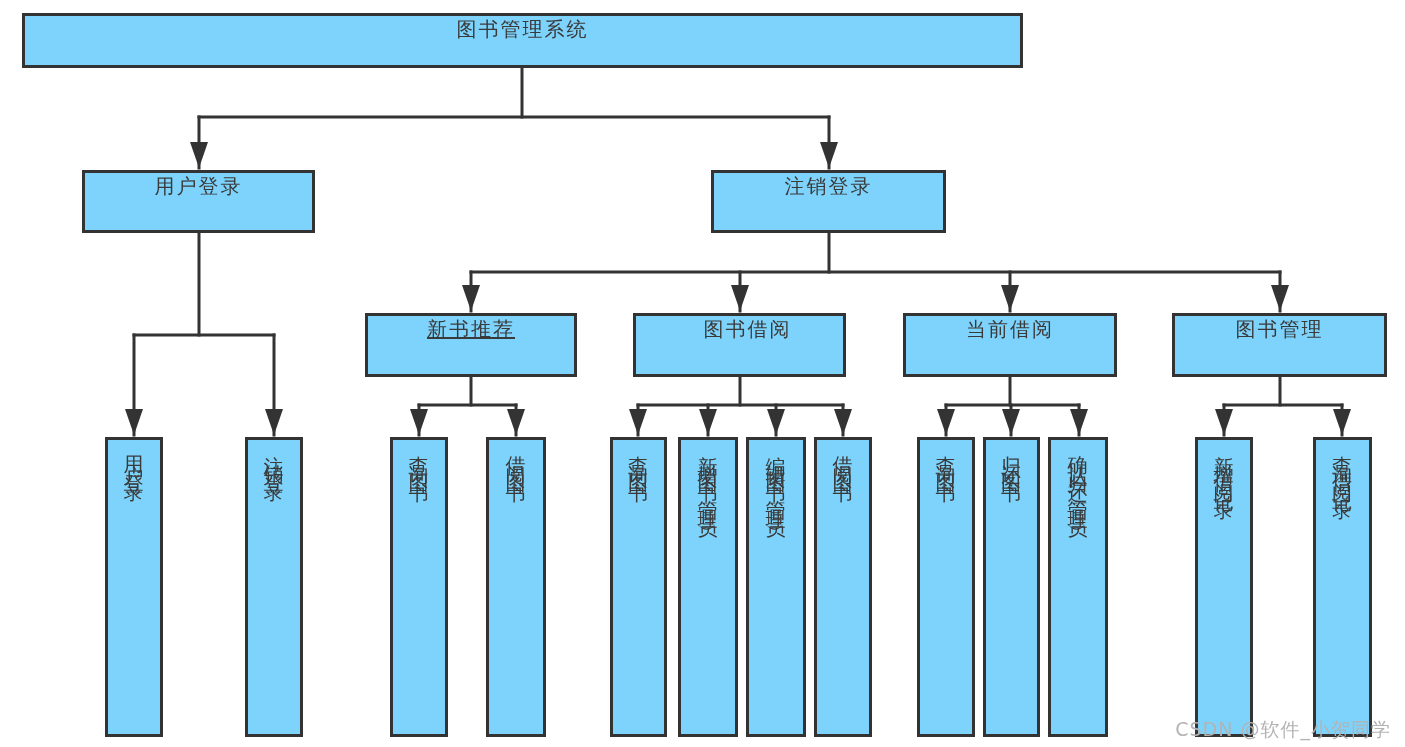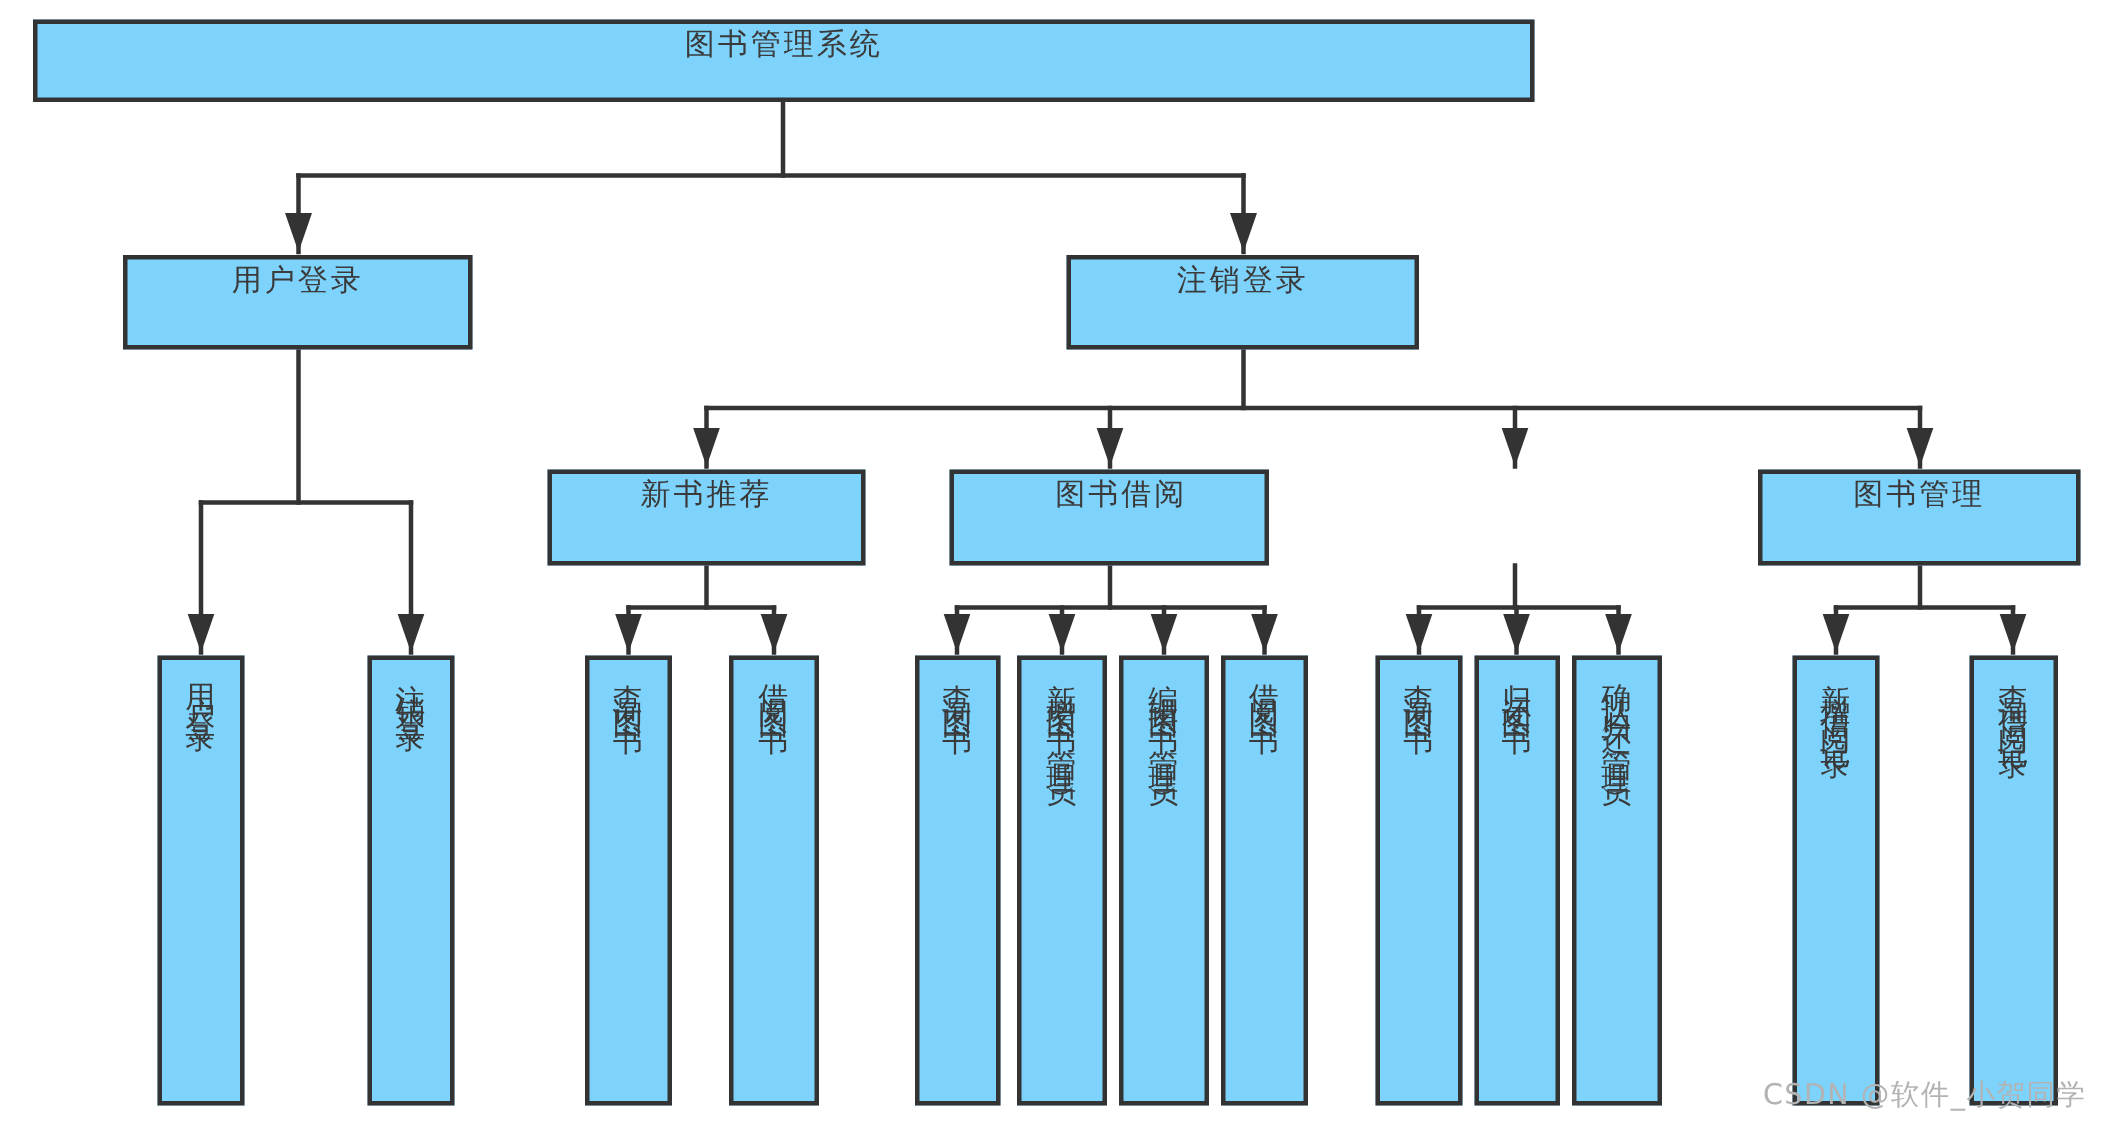--- a/index.html
+++ b/index.html
@@ -43,21 +43,21 @@
     letter-spacing: 9px;
     white-space: normal;
     line-height: 1;
   }
   
   .n-root   { left: 22px;  top: 13px;  width: 1001px; height: 55px; }
   
   .n-l2-0   { left: 82px;  top: 170px; width: 233px;  height: 63px; }
   .n-l2-1   { left: 711px; top: 170px; width: 235px;  height: 63px; }
   
-  .n-l3-0   { left: 365px;  top: 313px; width: 212px; height: 64px; }
+  .n-l3-0   { left: 365px;  top: 313px; width: 212px; height: 64px; text-decoration: underline; }
   .n-l3-1   { left: 633px;  top: 313px; width: 213px; height: 64px; padding-left: 16px; }
   .n-l3-2   { left: 903px;  top: 313px; width: 214px; height: 64px; }
   .n-l3-3   { left: 1172px; top: 313px; width: 215px; height: 64px; }
   
   .leaf { top: 437px; height: 300px; }
   .n-ul-0 { left: 105px;  width: 58px; }
   .n-ul-1 { left: 245px;  width: 58px; }
   .n-nb-0 { left: 390px;  width: 58px; }
   .n-nb-1 { left: 486px;  width: 60px; }
   .n-bb-0 { left: 610px;  width: 57px; }
@@ -146,20 +146,23 @@
   <div class="node n-l2-1">
     <span class="lbl">注销登录</span>
   </div>
 
   <div class="node n-l3-0">
     <span class="lbl">新书推荐</span>
   </div>
   <div class="node n-l3-1">
     <span class="lbl">图书借阅</span>
   </div>
+  <div class="node n-l3-2">
+    <span class="lbl">当前借阅</span>
+  </div>
   <div class="node n-l3-3">
     <span class="lbl">图书管理</span>
   </div>
 
   <div class="node vnode leaf n-ul-0">
     <span class="lbl">用户登录</span>
   </div>
   <div class="node vnode leaf n-ul-1">
     <span class="lbl">注销登录</span>
   </div>

